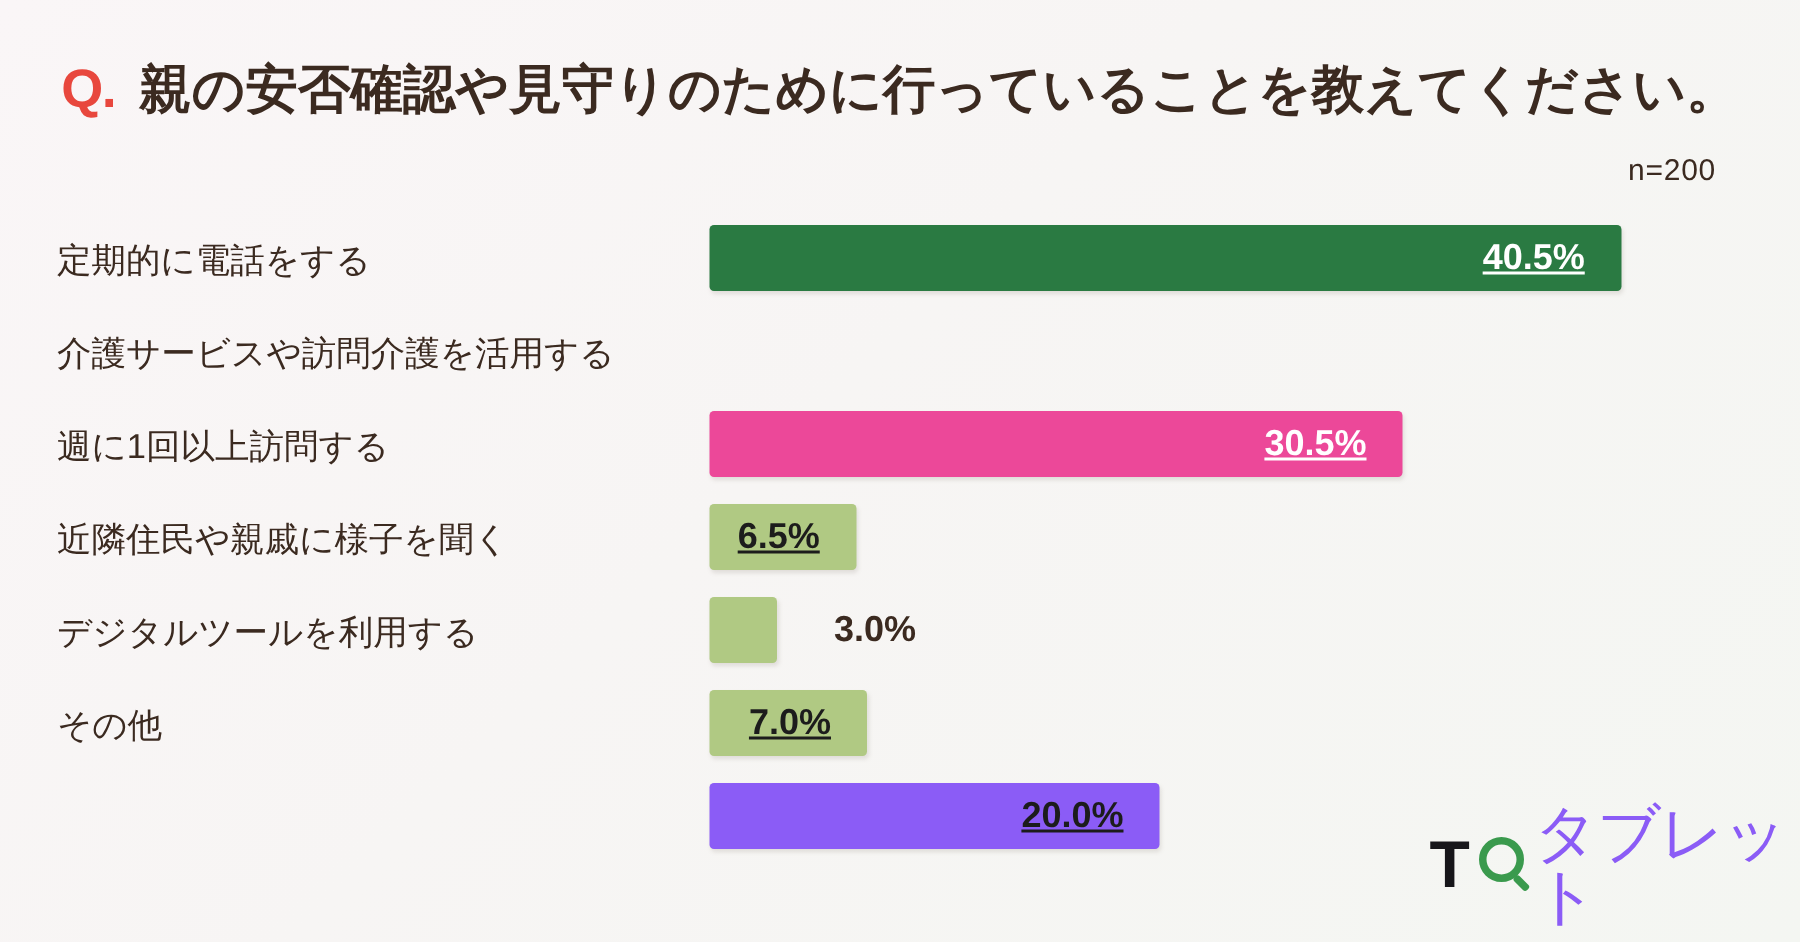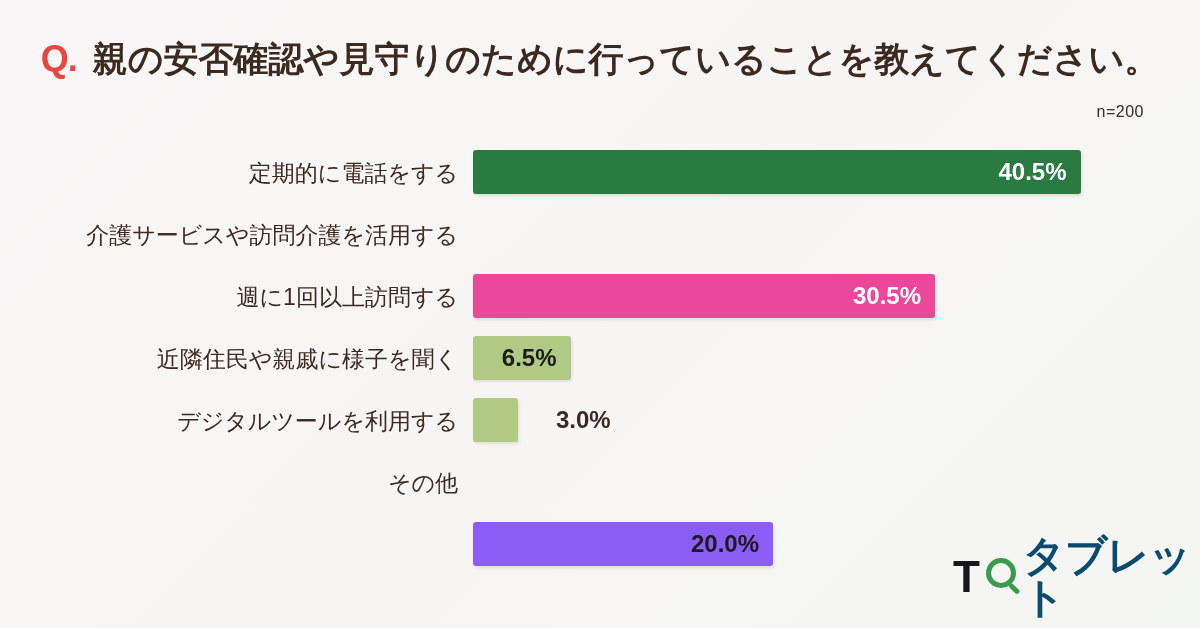--- a/index.html
+++ b/index.html
@@ -42,42 +42,42 @@
     color: #3b2a20;
     letter-spacing: 0px;
     margin-left: 16px;
   }
 
   
   .n-label {
     position: absolute;
     right: 56px;
     top: 103px;
-    font-size: 16px;
+    font-size: 20px;
     color: #3b2a20;
     letter-spacing: 0.5px;
   }
 
   
   #chart {
     position: absolute;
     left: 0;
     top: 150px;
     width: 1200px;
   }
   .row {
     position: relative;
     height: 62px;
   }
   .row-label {
     position: absolute;
     right: 742px;  
     top: 8px;
     width: 420px;
-    text-align: right;
+    text-align: left;
     font-size: 23px;
     color: #3b2a20;
     white-space: nowrap;
     letter-spacing: 0px;
   }
   .bar {
     position: absolute;
     left: 473px;
     top: 0;
     height: 44px;
@@ -86,22 +86,23 @@
     box-sizing: border-box;
   }
   .bar-value {
     position: absolute;
     top: 8px;
     font-size: 24px;
     font-weight: bold;
     white-space: nowrap;
   }
   .bar-value.inside {
-    right: 14px;
+    right: 24px;
     color: #ffffff;
+    text-decoration: underline;
   }
   .bar-value.outside {
     color: #3b2a20;
   }
 
   
   #logo {
     position: absolute;
     left: 953px;
     top: 552px;
@@ -139,22 +140,22 @@
     top: 25px;
     width: 12px;
     height: 5px;
     background: #3a9a4d;
     border-radius: 2px;
     transform: rotate(45deg);
     transform-origin: left center;
   }
   .logo-word {
     font-size: 42px;
-    font-weight: bold;
-    color: #0c4a6e;
+    font-weight: normal;
+    color: #8b5cf6;
     line-height: 1;
     letter-spacing: -1px;
   }
 </style>
 </head>
 <body>
 
 <div id="root">
 
   <div class="title-wrap">
@@ -185,20 +186,23 @@
           <div class="bar-value inside" style="color: rgb(28, 28, 28);">6.5%</div>
         </div>
       </div>
       <div class="row">
         <div class="row-label">デジタルツールを利用する</div>
         <div class="bar" style="width: 45px; background: rgb(176, 201, 131);"></div>
         <div class="bar-value outside" style="color: rgb(59, 42, 32); left: 532px; margin-left: 24px;">3.0%</div>
       </div>
       <div class="row">
         <div class="row-label">その他</div>
+        <div class="bar" style="width: 105px; background: rgb(176, 201, 131);">
+          <div class="bar-value inside" style="color: rgb(28, 28, 28);">7.0%</div>
+        </div>
       </div>
       <div class="row">
         <div class="bar" style="width: 300px; background: #8b5cf6;">
           <div class="bar-value inside" style="color: rgb(28, 28, 28);">20.0%</div>
         </div>
       </div>
     </div>
 
   <div id="logo">
     <span class="logo-t">T</span>

